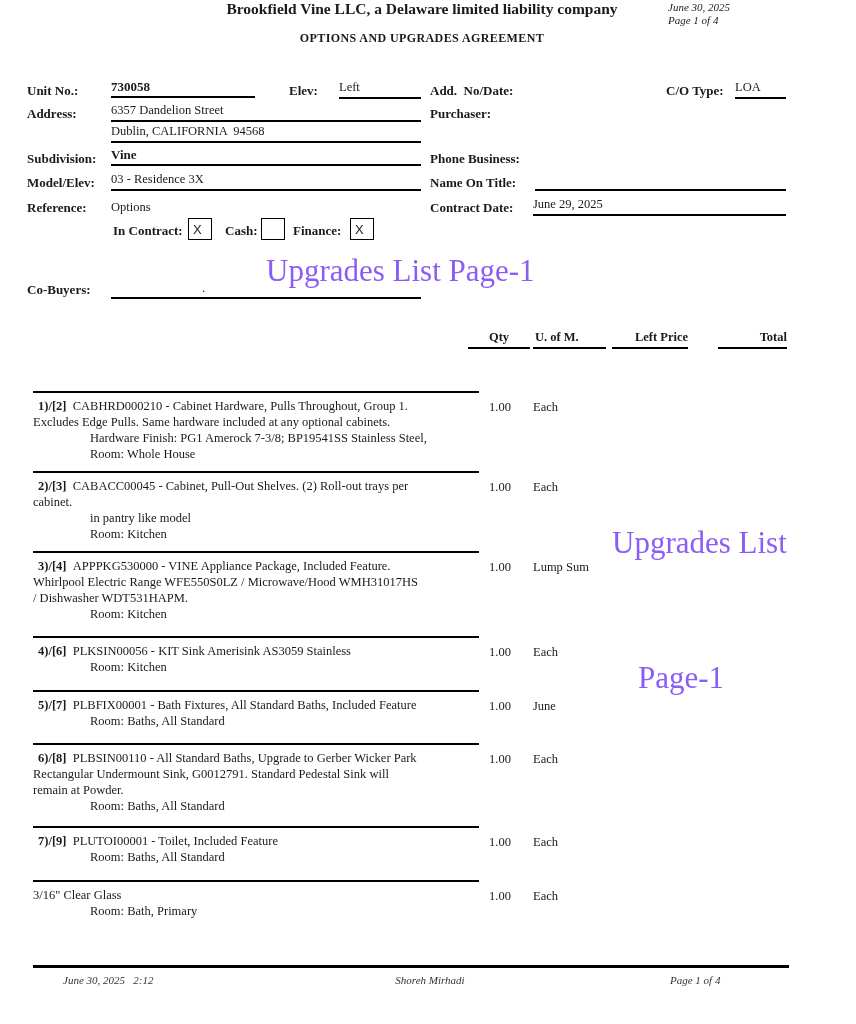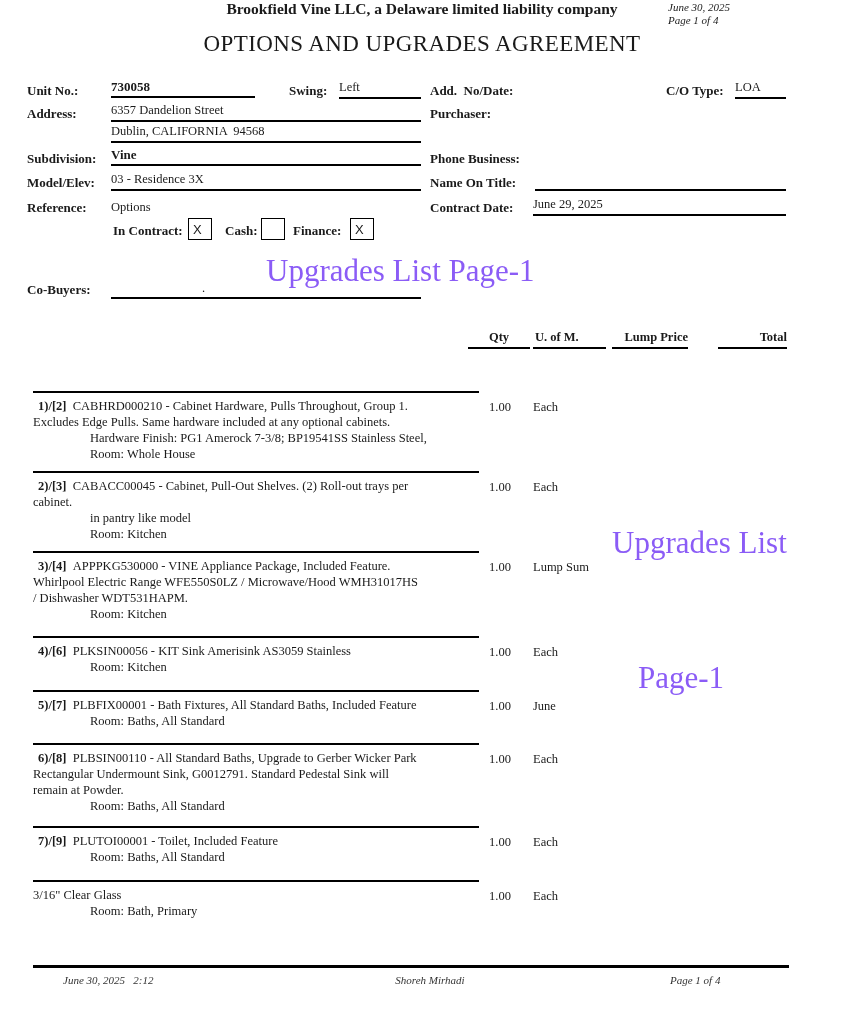--- a/index.html
+++ b/index.html
@@ -3,21 +3,21 @@
 <meta charset="utf-8">
 <style>
   html,body{margin:0;padding:0;background:#fff;}
   .page{
     position:relative;width:856px;height:1024px;background:#fff;overflow:hidden;
     font-family:"Liberation Serif","DejaVu Serif",serif;color:#1a1a1a;
   }
   .abs{position:absolute;}
   .center-band{left:0;width:812px;text-align:center;padding-left:16px;}
   .company{top:0;font-size:15.5px;font-weight:bold;}
-  .doc-title{top:31px;font-size:23px;font-weight:normal;letter-spacing:.4px;}
+  .doc-title{top:31px;font-size:12px;font-weight:bold;letter-spacing:.4px;}
   .corner{left:668px;top:1px;font-size:11px;font-style:italic;line-height:13px;color:#222;}
   .lbl{font-size:13px;font-weight:bold;white-space:pre;}
   .val{font-size:12.5px;white-space:pre;}
   .ul{border-bottom:2px solid #000;display:block;height:17px;}
   .bold{font-weight:bold;font-size:13px;}
   .cb{position:absolute;width:24px;height:22px;border:1.7px solid #000;
       font-family:"Liberation Sans",sans-serif;font-size:13px;line-height:21px;padding-left:4px;box-sizing:border-box;}
   .wm{font-size:31px;color:#8b5cf6;line-height:37px;white-space:pre;}
   .th{font-size:12.5px;font-weight:bold;border-bottom:2.5px solid #000;padding-bottom:2px;}
   .row{position:absolute;left:33px;width:792px;font-size:12.5px;line-height:16px;}
@@ -38,21 +38,21 @@
 
   <div class="abs center-band company">Brookfield Vine LLC, a Delaware limited liability company</div>
   <div class="abs corner">
     <div>June 30, 2025</div>
     <div>Page 1 of 4</div>
   </div>
   <div class="abs center-band doc-title">OPTIONS AND UPGRADES AGREEMENT</div>
 
   <div class="abs lbl" style="left:27px;top:83px;">Unit No.:</div>
   <span class="abs val ul bold" style="left:111px;top:79px;width:144px;">730058</span>
-  <div class="abs lbl" style="left:289px;top:83px;">Swing:</div>
+  <div class="abs lbl" style="left:289px;top:83px;">Elev:</div>
   <span class="abs val ul" style="left:339px;top:80px;width:82px;">Left</span>
   <div class="abs lbl" style="left:430px;top:83px;">Add.  No/Date:</div>
   <div class="abs lbl" style="left:666px;top:83px;">C/O Type:</div>
   <span class="abs val ul" style="left:735px;top:80px;width:51px;">LOA</span>
 
   <div class="abs lbl" style="left:27px;top:106px;">Address:</div>
   <span class="abs val ul" style="left:111px;top:103px;width:310px;">6357 Dandelion Street</span>
   <div class="abs lbl" style="left:430px;top:106px;">Purchaser:</div>
   <span class="abs val ul" style="left:111px;top:124px;width:310px;">Dublin, CALIFORNIA  94568</span>
 
@@ -83,21 +83,21 @@
 
   <div class="abs wm" style="left:266px;top:252px;">Upgrades List Page-1</div>
 
   <div class="abs wm" style="left:612px;top:430px;line-height:45px;">
     <div>Upgrades List</div>
     <div style="padding-left:26px;">Page-1</div>
   </div>
 
   <div class="abs th" style="left:468px;top:330px;width:62px;text-align:center;">Qty</div>
   <div class="abs th" style="left:533px;top:330px;width:73px;padding-left:2px;box-sizing:border-box;">U. of M.</div>
-  <div class="abs th" style="left:612px;top:330px;width:76px;text-align:right;">Lump Price</div>
+  <div class="abs th" style="left:612px;top:330px;width:76px;text-align:right;">Left Price</div>
   <div class="abs th" style="left:718px;top:330px;width:69px;text-align:right;">Total</div>
 
   <div id="items-host">
     <div class="row" style="top: 391px;">
       <div class="sep"></div>
       <div class="desc">
           <div class="line first"><b>1)/[2]</b>&nbsp;&nbsp;CABHRD000210 - Cabinet Hardware, Pulls Throughout, Group 1.</div>
           <div class="line">Excludes Edge Pulls. Same hardware included at any optional cabinets.</div>
           <div class="line indent">Hardware Finish: PG1 Amerock 7-3/8; BP19541SS Stainless Steel,</div>
           <div class="line indent">Room: Whole House</div>

